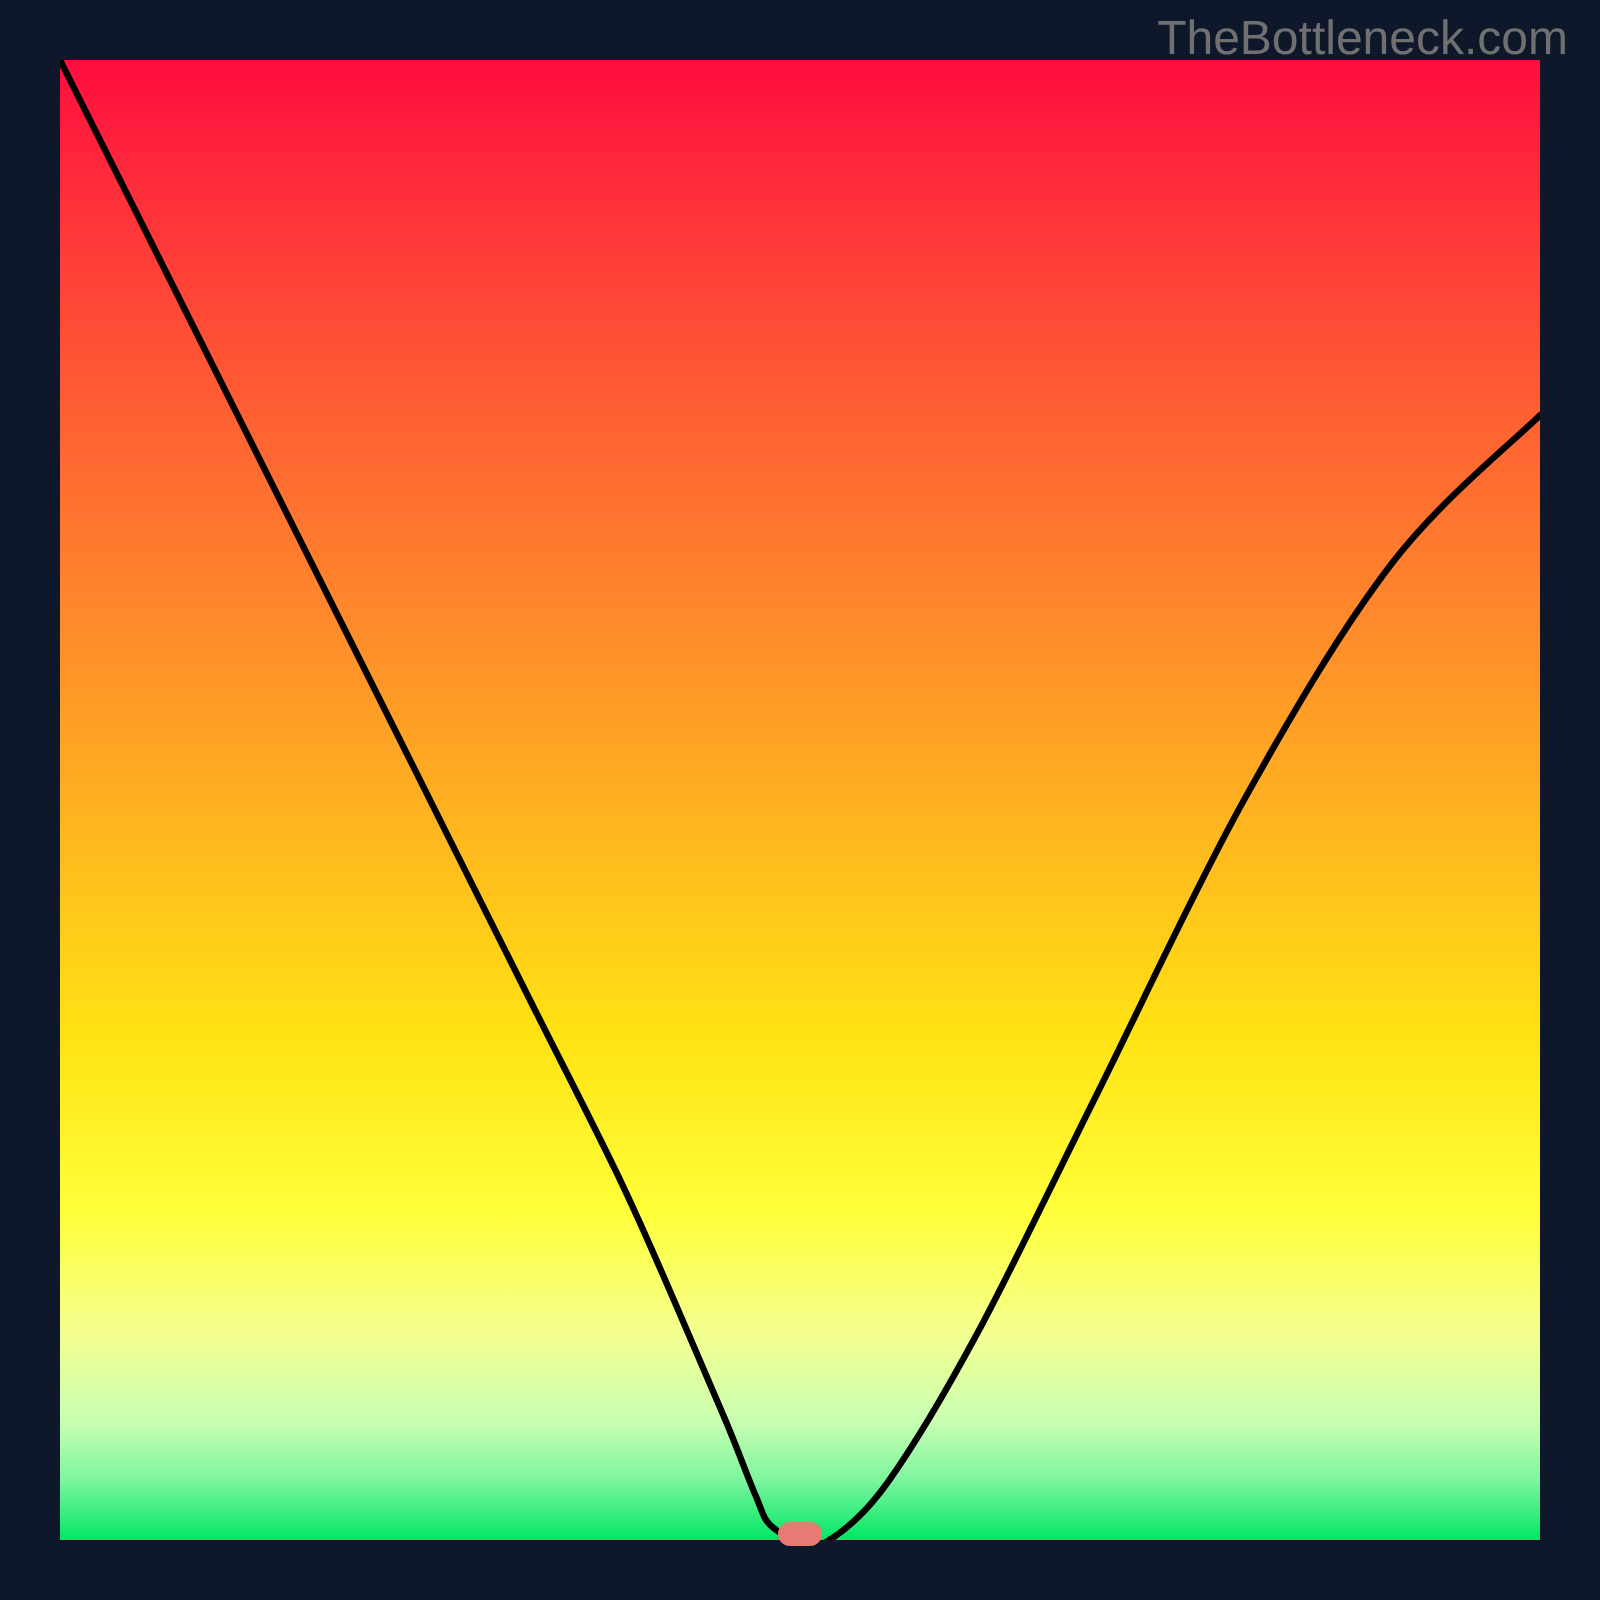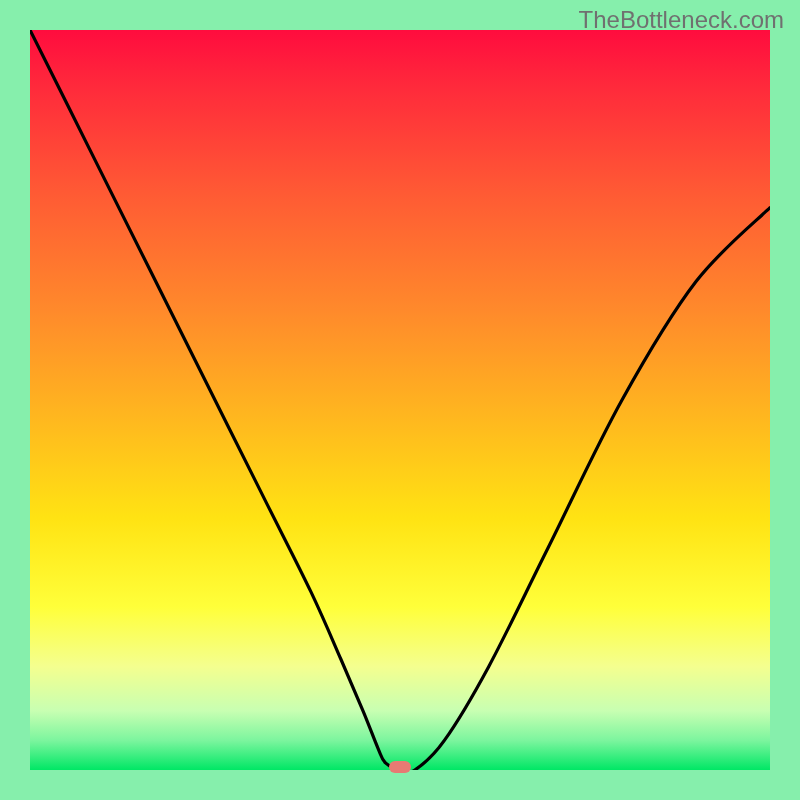--- a/index.html
+++ b/index.html
@@ -7,21 +7,21 @@
     padding: 0;
     width: 800px;
     height: 800px;
     background: #000;
     overflow: hidden;
     font-family: Arial, Helvetica, sans-serif;
   }
   .outer {
     width: 800px;
     height: 800px;
-    background: #86efac;
+    background: #0f172a;
     position: relative;
   }
   .attribution {
     position: absolute;
     top: 6px;
     right: 16px;
     color: #707070;
     font-size: 24px;
     font-weight: 400;
     letter-spacing: 0px;

